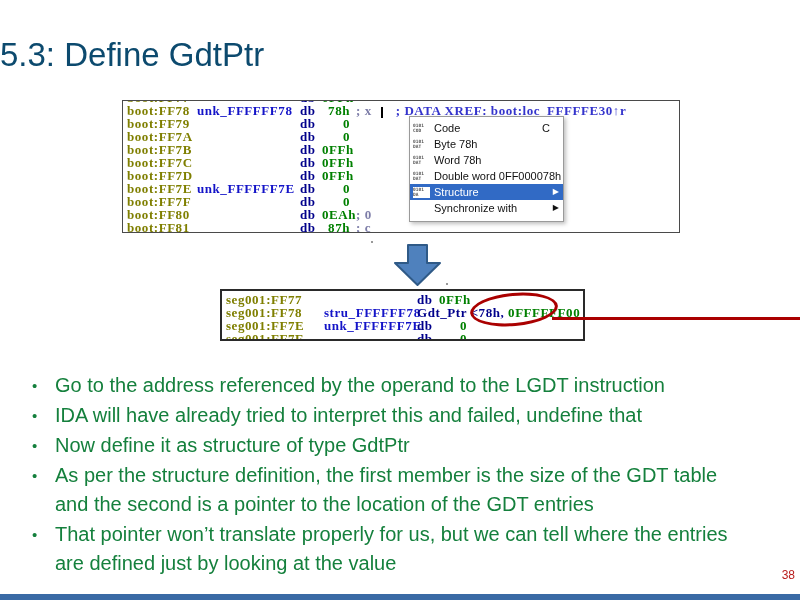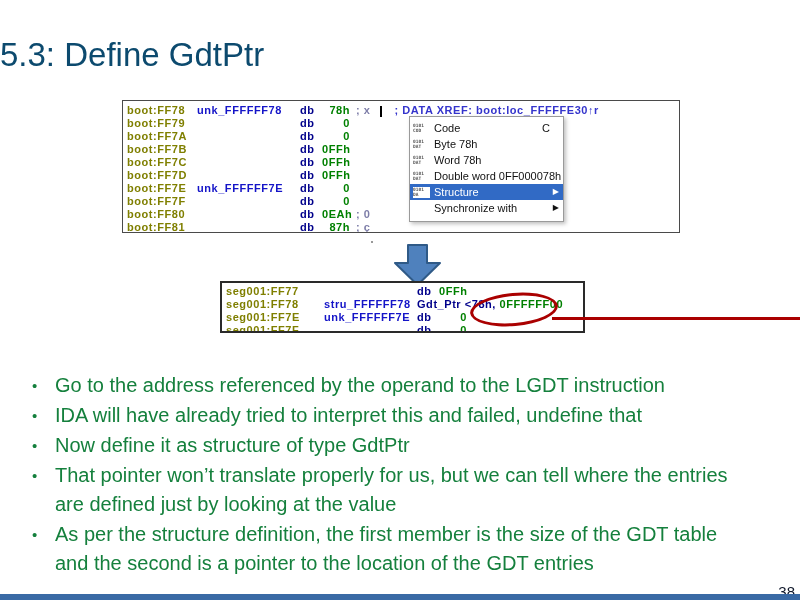--- a/index.html
+++ b/index.html
@@ -6,23 +6,23 @@
   .slide{position:relative;width:800px;height:600px;background:#fff;overflow:hidden;
          font-family:"Liberation Sans",sans-serif;}
 
   
   .title{position:absolute;top:36px;left:0;width:100%;text-align:left;
          font-size:33px;color:#0c4a6e;font-weight:400;}
 
   
   .shot{position:absolute;background:#fff;overflow:hidden;box-sizing:border-box;}
   #shot1{left:122px;top:100px;width:558px;height:133px;border:1px solid #4a4a4a;}
-  #shot2{left:220px;top:281px;width:365px;height:52px;border:2px solid #2a2a2a;padding-top:2px;}
+  #shot2{left:220px;top:289px;width:365px;height:52px;border:2px solid #2a2a2a;padding-top:2px;}
   .lrow{height:13px;line-height:13px;white-space:nowrap;padding-left:4px;
-        font-family:Liberation Sans, sans-serif;font-size:11px;font-weight:bold;letter-spacing:.55px;}
+        font-family:Liberation Serif, serif;font-size:13px;font-weight:bold;letter-spacing:.55px;}
   .clip-top{height:3px;overflow:hidden;}
   .clip-top .lrow{margin-top:-10px;}
   .la{display:inline-block;width:70px;color:var(--addr);}
   #shot2 .la{width:98px;}
   .ll{display:inline-block;width:103px;color:var(--label);}
   #shot2 .ll{width:93px;}
   .lk{display:inline-block;width:22px;color:var(--keyword);}
   .lv{display:inline-block;width:28px;text-align:right;color:var(--value);}
   .lk2{color:var(--keyword);}
   .lnavy{color:var(--keyword);}
@@ -58,21 +58,21 @@
                border:3px solid var(--red);border-radius:50%;transform:rotate(-5deg);z-index:7;}
   #red-line{position:absolute;left:552px;top:317px;width:248px;height:3px;background:var(--red);z-index:7;}
 
   
   #bullets{position:absolute;left:22px;top:371px;margin:0;padding:0;list-style:none;}
   #bullets li{position:relative;padding-left:33px;max-width:680px;
               font-size:20px;line-height:29px;color:#15803d;margin-bottom:1px;}
   #bullets li::before{content:"\2022";position:absolute;left:10px;top:0;font-size:15px;}
 
   
-  #pagenum{position:absolute;right:5px;top:583px;font-size:15px;color:#0f172a;}
+  #pagenum{position:absolute;right:5px;top:568px;font-size:12px;color:#b91c1c;}
   #bottombar{position:absolute;left:0;top:594px;width:800px;height:6px;background:var(--bottom_bar);}
 </style>
 </head>
 <body>
 
 <div class="slide">
 
   <div class="title">5.3: Define GdtPtr</div>
 
   <div class="shot" id="shot1">
@@ -149,20 +149,20 @@
       <div class="lrow"><span class="la">seg001:FF7F</span><span class="ll"></span><span class="lk">db</span><span class="lv">0</span></div>
     </div>
 
   <div id="red-ellipse"></div>
   <div id="red-line"></div>
 
   <ul id="bullets">
       <li>Go to the address referenced by the operand to the LGDT instruction</li>
       <li>IDA will have already tried to interpret this and failed, undefine that</li>
       <li>Now define it as structure of type GdtPtr</li>
+      <li>As per the structure definition, the first member is the size of the GDT table and the second is a pointer to the location of the GDT entries</li>
       <li>That pointer won’t translate properly for us, but we can tell where the entries are defined just by looking at the value</li>
-      <li>As per the structure definition, the first member is the size of the GDT table and the second is a pointer to the location of the GDT entries</li>
     </ul>
 
   <div id="pagenum">38</div>
   <div id="bottombar"></div>
 
 </div>
 
 </body></html>

